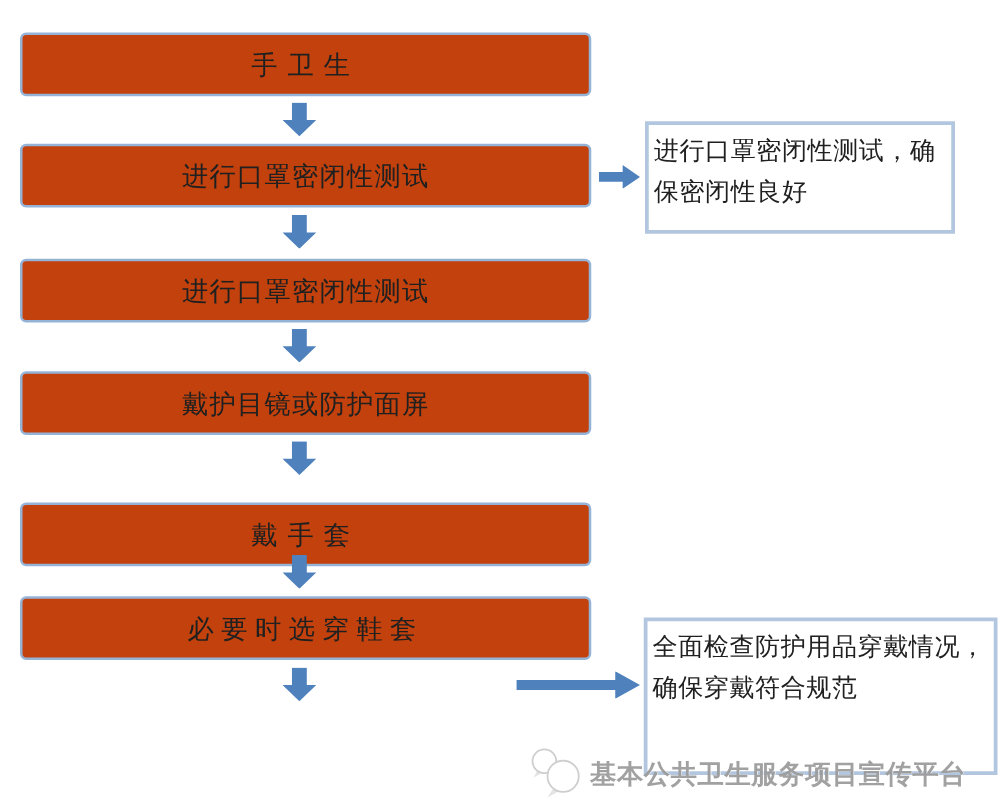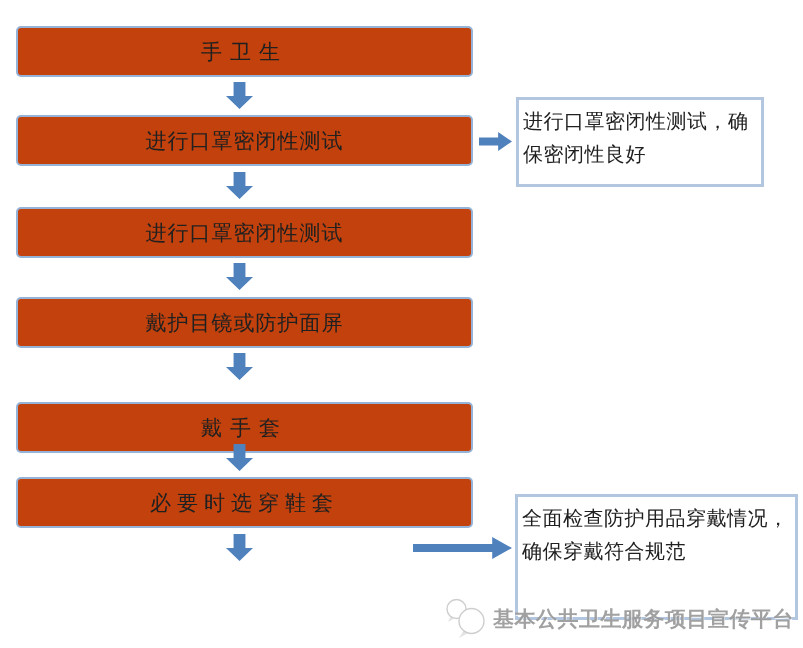--- a/index.html
+++ b/index.html
@@ -46,21 +46,21 @@
   .note{
     position:absolute;box-sizing:border-box;background:#fff;
     border:3px solid var(--note-border);
     color:var(--text);font-size:20px;line-height:33px;letter-spacing:0.5px;
     padding:5px 4px;text-align:left;
   }
   .note-1{left:516px;top:97px;width:248px;height:90px;}
   .note-2{left:515px;top:494px;width:283px;height:126px;}
   
   .watermark{
-    position:absolute;left:444px;top:596px;display:flex;align-items:center;gap:5px;
+    position:absolute;left:423px;top:596px;display:flex;align-items:center;gap:5px;
     z-index:5;opacity:0.92;
   }
   .watermark-icon{flex:0 0 auto;}
   .watermark-text{
     font-family:"Liberation Sans","DejaVu Sans",sans-serif;
     font-weight:700;font-size:21px;letter-spacing:0.5px;
     color:var(--watermark);white-space:nowrap;
     text-shadow:0.5px 0.5px 0 #ffffff;
   }
 </style>

